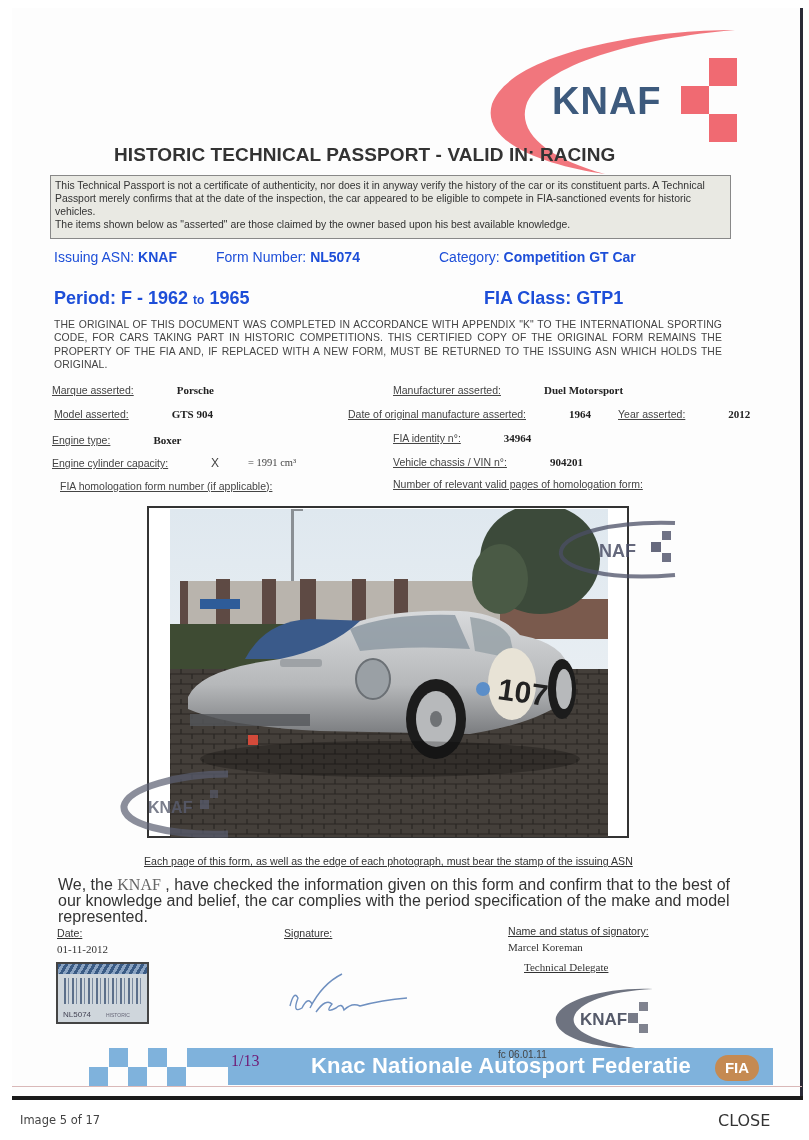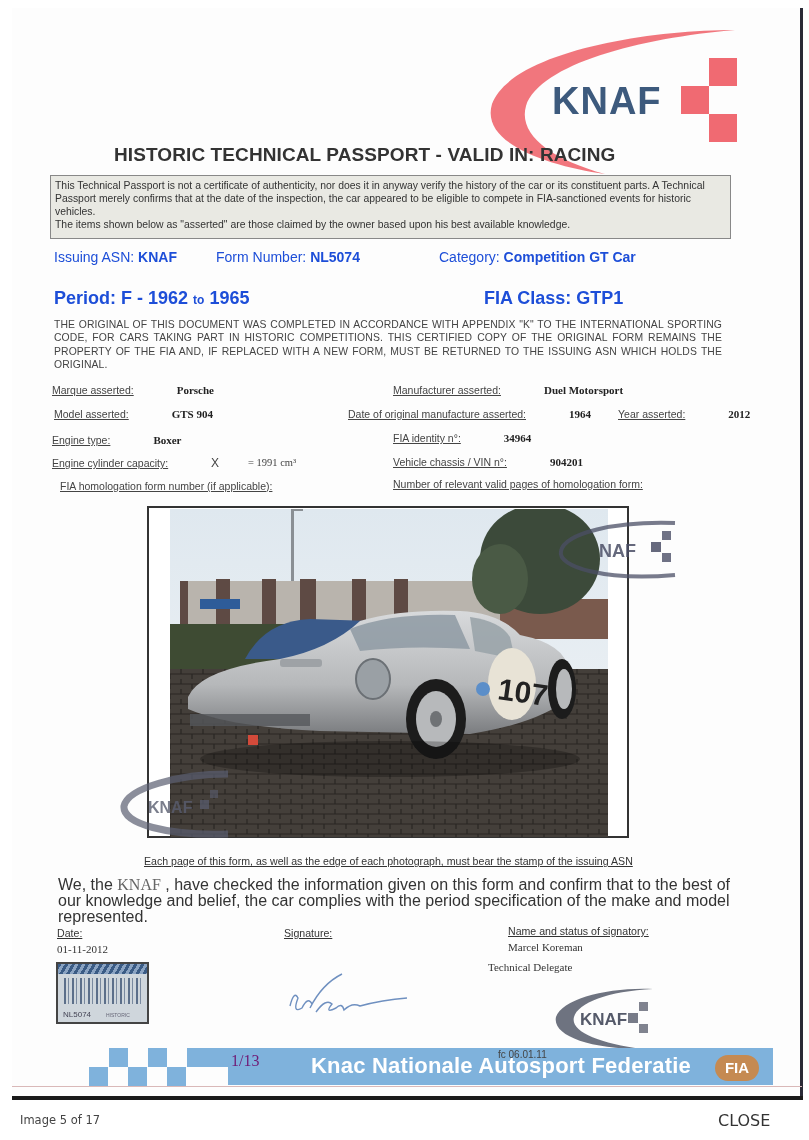--- a/index.html
+++ b/index.html
@@ -220,21 +220,21 @@
 
 <div class="confirm">
   <span>We, the </span><span class="knaf">KNAF</span><span> , have checked the information given on this form and confirm that to the best of our knowledge and belief, the car complies with the period specification of the make and model represented.</span>
 </div>
 
 <div class="sig-lbl" style="left:57px;top:927px;">Date:</div>
 <div class="sig-val" style="left:57px;top:943px;">01-11-2012</div>
 <div class="sig-lbl" style="left:284px;top:927px;">Signature:</div>
 <div class="sig-lbl" style="left:508px;top:925px;">Name and status of signatory:</div>
 <div class="sig-val" style="left:508px;top:941px;">Marcel Koreman</div>
-<div class="sig-val" style="left:488px;top:961px;">Technical Delegate</div>
+<div class="sig-val" style="left:524px;top:961px;text-decoration:underline;">Technical Delegate</div>
 
 <div class="barcode">
   <div style="height:10px;background:repeating-linear-gradient(120deg,#3a5b85 0 3px,#8aa3c2 3px 6px);"></div>
   <div style="margin:4px 6px 0;height:26px;background:repeating-linear-gradient(90deg,#5c6f8a 0 2px,#cfd6dc 2px 4px,#7a8aa0 4px 5px,#cfd6dc 5px 8px);"></div>
   <div style="position:absolute;left:5px;bottom:3px;font-size:8px;color:#445;">NL5074</div>
   <div style="position:absolute;left:48px;bottom:4px;font-size:5px;color:#667;">HISTORIC</div>
 </div>
 
 <svg style="position:absolute;left:282px;top:968px;" width="130" height="55" viewBox="0 0 130 55">
   <path d="M8 38 Q12 22 16 30 Q10 46 20 40 Q26 28 30 36 M28 40 Q40 16 60 6 M34 44 Q44 30 50 36 Q42 46 54 40 Q60 34 62 42 Q70 34 78 38 Q100 32 125 30" fill="none" stroke="#6f90c0" stroke-width="1.4"></path>

